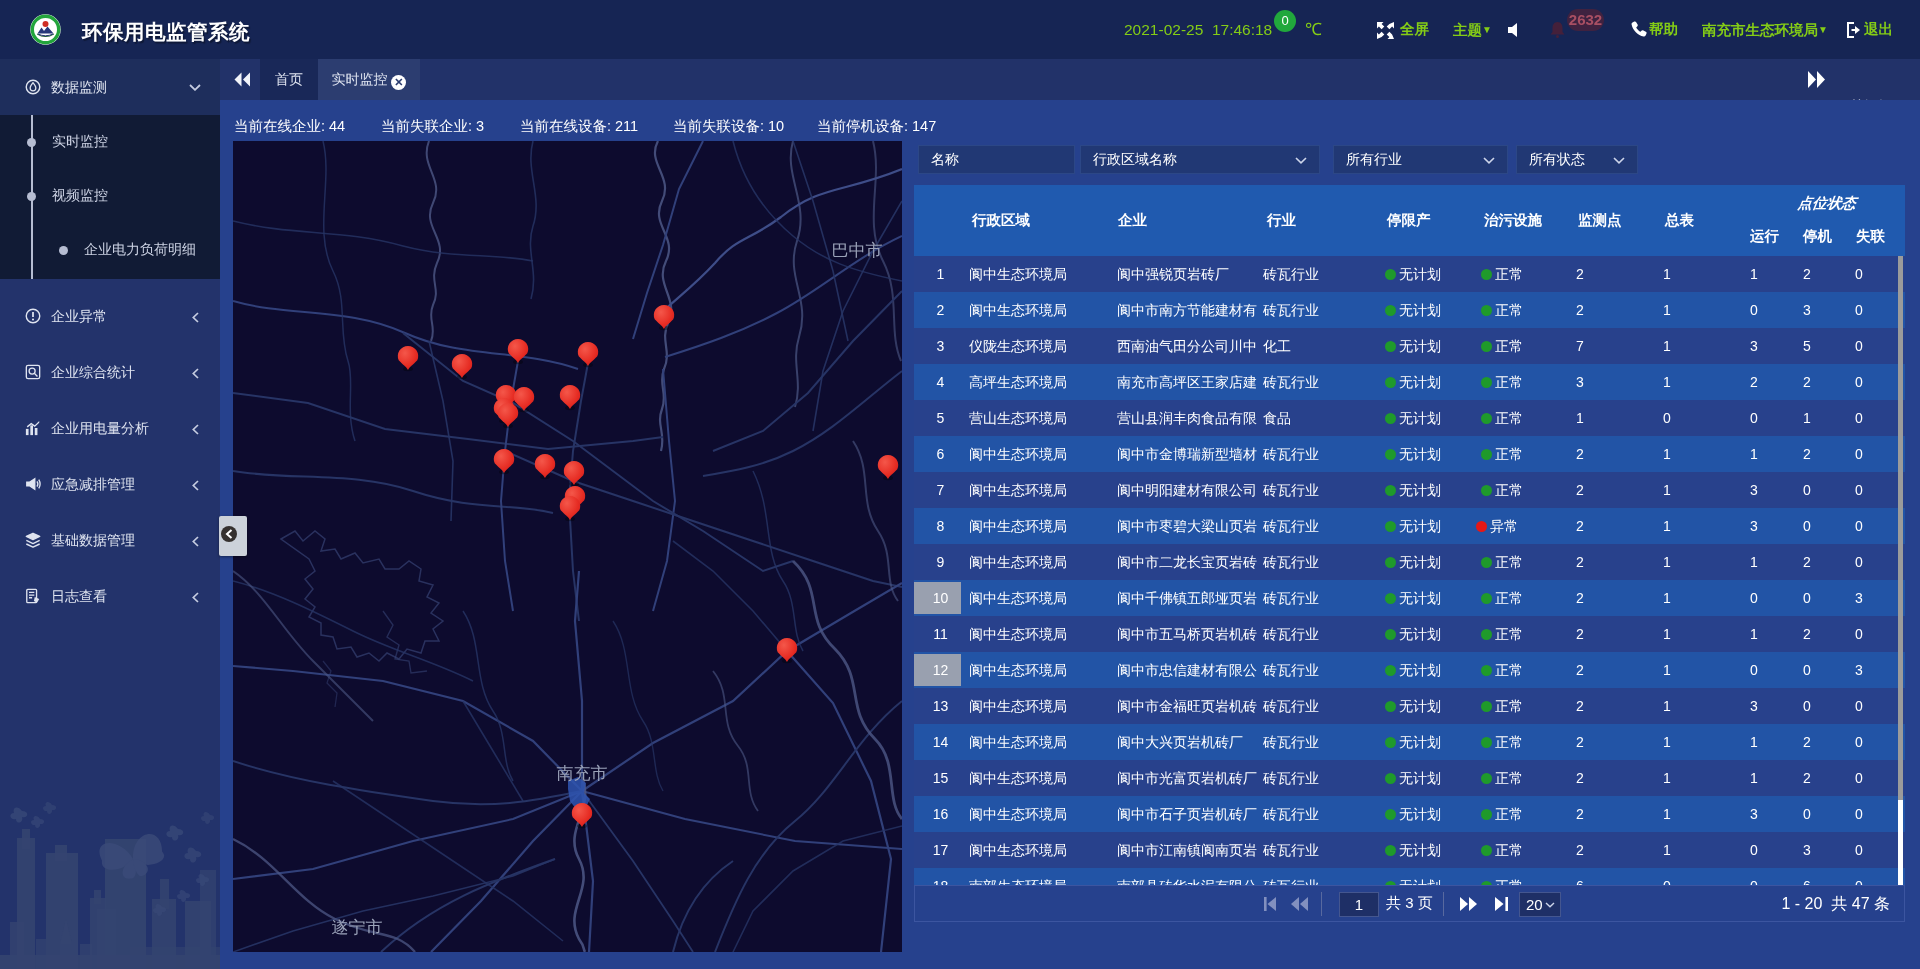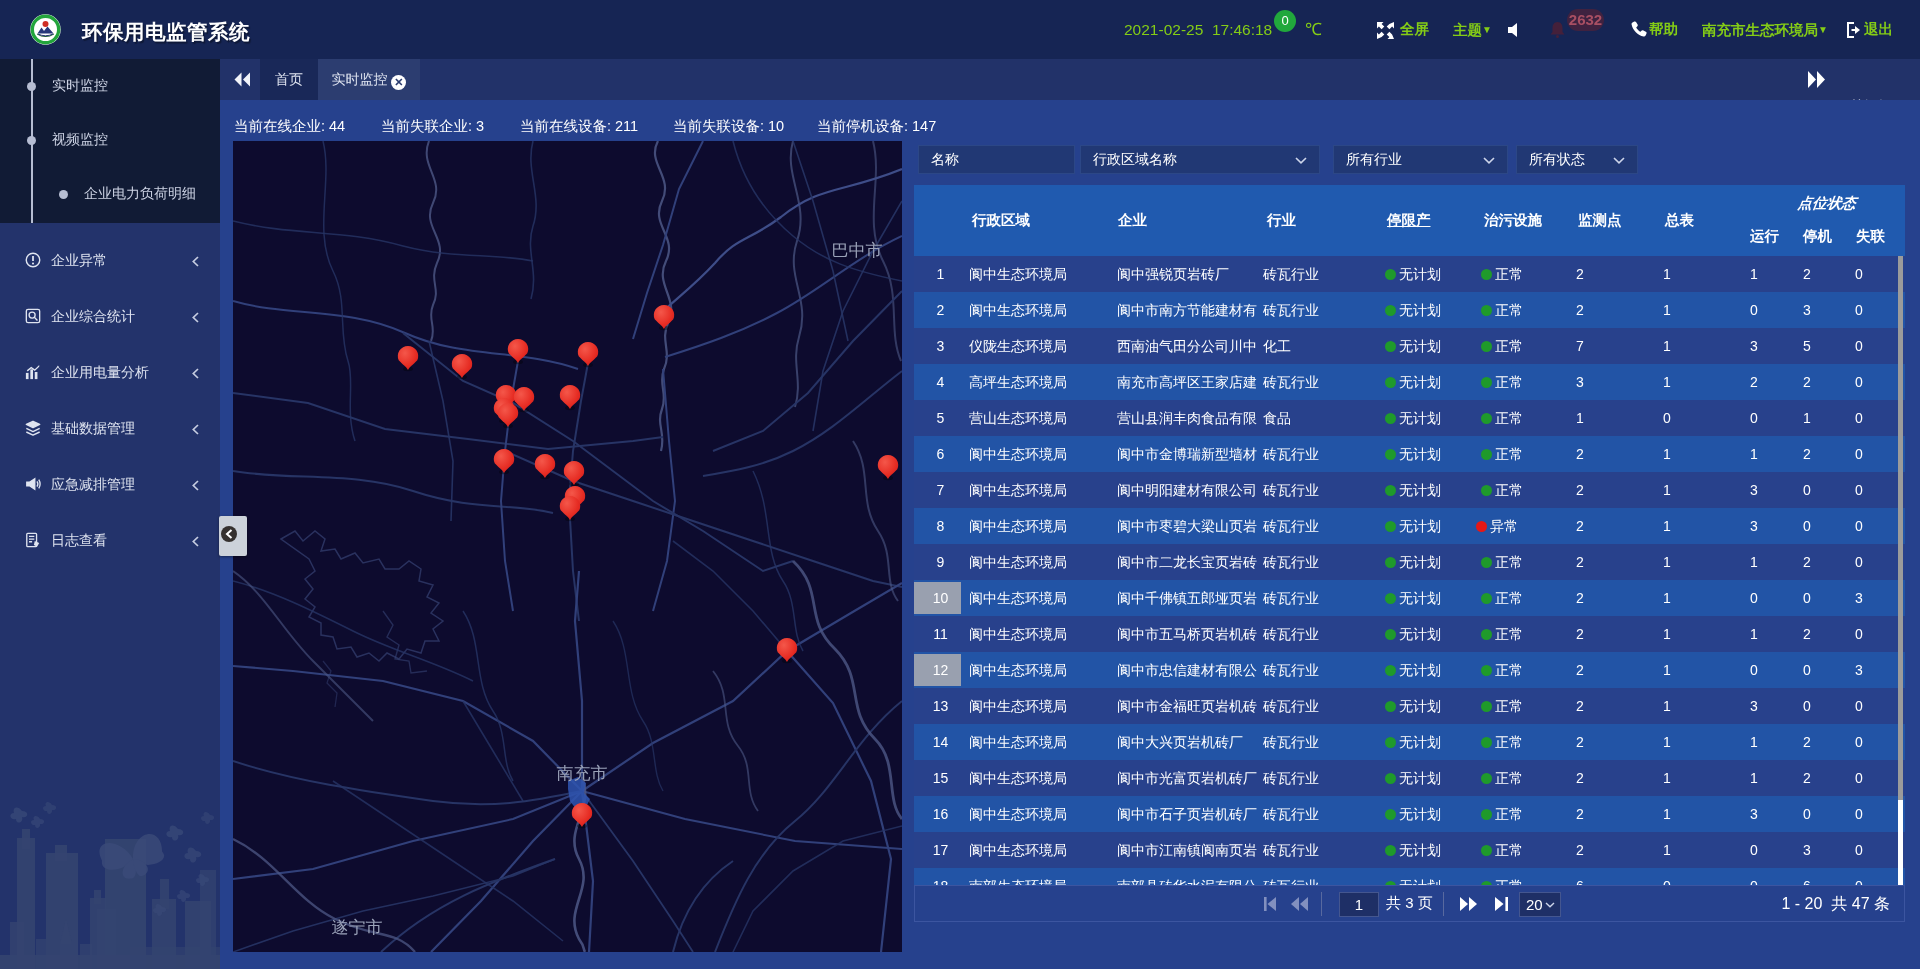--- a/index.html
+++ b/index.html
@@ -95,20 +95,30 @@
   <div class="hright" style="left:1649px;font-weight:bold;font-size:14.5px;">帮助</div>
   <div class="hright" style="left:1702px;font-weight:bold;font-size:14.5px;">南充市生态环境局<span style="font-size:10px;vertical-align:2px;">▼</span></div>
   <svg class="abs" style="left:1845px;top:22px;" width="16" height="16" viewBox="0 0 16 16" fill="#fff">
     <path d="M2 0 L9 0 L9 2 L4 2 L4 14 L9 14 L9 16 L2 16 Z"></path>
     <path d="M10 4 L10 7 L6.5 7 L6.5 9 L10 9 L10 12 L15 8 Z"></path>
   </svg>
   <div class="hright" style="left:1864px;font-weight:bold;font-size:14.5px;">退出</div>
 </div>
 
 <div id="sidebar">
+  <div class="mitem" id="m0">
+    <svg class="mic" viewBox="0 0 18 18" fill="none" stroke="#dfe4f0" stroke-width="1.6">
+      <circle cx="9" cy="9" r="7.6"></circle>
+      <path d="M9 4.2 C9 4.2 5.8 8.2 5.8 10.2 A3.2 3.2 0 0 0 12.2 10.2 C12.2 8.2 9 4.2 9 4.2 Z" fill="none" stroke-width="1.4"></path>
+    </svg>
+    <span class="mtx">数据监测</span>
+      <svg class="abs" style="left:189px;top:25px;" width="12" height="7" viewBox="0 0 12 7" fill="none" stroke="#c5cce0" stroke-width="1.8">
+        <path d="M1 1 L6 5.8 L11 1"></path>
+      </svg>
+  </div>
   <div id="submenu">
     <div class="tl"></div>
     <div class="smitem" style="top:18px;">
         <span class="dot"></span>
         <span class="stx">实时监控</span>
       </div>
     <div class="smitem" style="top:72px;">
         <span class="dot"></span>
         <span class="stx">视频监控</span>
       </div>
@@ -146,37 +156,37 @@
         <rect x="6" y="6" width="3" height="11"></rect>
         <rect x="11" y="9" width="3" height="8"></rect>
       <path d="M2 7 L7 3 L11 6 L16 1 L16 3 L11 8 L7 5 L3 8.5 Z"></path>
     </svg>
     <span class="mtx">企业用电量分析</span>
       <svg class="abs" style="left:192px;top:24px;" width="7" height="11" viewBox="0 0 7 11" fill="none" stroke="#c5cce0" stroke-width="1.7">
         <path d="M6 1 L1.3 5.5 L6 10"></path>
       </svg>
   </div>
   <div class="mitem">
+    <svg class="mic" viewBox="0 0 18 18" fill="none" stroke="#dfe4f0" stroke-width="1.5">
+      <path d="M2 7 L2 11 L5 11 L11 15 L11 3 L5 7 Z" fill="#dfe4f0"></path>
+      <path d="M13.5 6 Q15.5 9 13.5 12"></path>
+        <path d="M15.5 4 Q18.5 9 15.5 14"></path>
+    </svg>
+    <span class="mtx">应急减排管理</span>
+      <svg class="abs" style="left:192px;top:24px;" width="7" height="11" viewBox="0 0 7 11" fill="none" stroke="#c5cce0" stroke-width="1.7">
+        <path d="M6 1 L1.3 5.5 L6 10"></path>
+      </svg>
+  </div>
+  <div class="mitem">
     <svg class="mic" viewBox="0 0 18 18" fill="none" stroke="#dfe4f0" stroke-width="1.6" stroke-linejoin="round">
       <path d="M9 1.5 L16.5 5 L9 8.5 L1.5 5 Z" fill="#dfe4f0"></path>
       <path d="M1.5 9.5 L9 13 L16.5 9.5"></path>
       <path d="M1.5 13.5 L9 17 L16.5 13.5"></path>
     </svg>
     <span class="mtx">基础数据管理</span>
-      <svg class="abs" style="left:192px;top:24px;" width="7" height="11" viewBox="0 0 7 11" fill="none" stroke="#c5cce0" stroke-width="1.7">
-        <path d="M6 1 L1.3 5.5 L6 10"></path>
-      </svg>
-  </div>
-  <div class="mitem">
-    <svg class="mic" viewBox="0 0 18 18" fill="none" stroke="#dfe4f0" stroke-width="1.5">
-      <path d="M2 7 L2 11 L5 11 L11 15 L11 3 L5 7 Z" fill="#dfe4f0"></path>
-      <path d="M13.5 6 Q15.5 9 13.5 12"></path>
-        <path d="M15.5 4 Q18.5 9 15.5 14"></path>
-    </svg>
-    <span class="mtx">应急减排管理</span>
       <svg class="abs" style="left:192px;top:24px;" width="7" height="11" viewBox="0 0 7 11" fill="none" stroke="#c5cce0" stroke-width="1.7">
         <path d="M6 1 L1.3 5.5 L6 10"></path>
       </svg>
   </div>
   <div class="mitem">
     <svg class="mic" viewBox="0 0 18 18" fill="none" stroke="#dfe4f0" stroke-width="1.5">
       <rect x="2" y="1.5" width="11" height="15" rx="1"></rect>
       <path d="M4.5 5 L10.5 5 M4.5 8 L10.5 8 M4.5 11 L8 11"></path>
       <path d="M11 10 L16 12.5 L13.5 16.5 L10 14.5 Z" fill="#dfe4f0" stroke="none"></path>
     </svg>
@@ -355,21 +365,21 @@
           <path d="M1 1 L6 5.8 L11 1"></path>
         </svg></div>
     <div class="fitem" style="left:602px;width:122px;">所有状态<svg class="car2" width="12" height="7" viewBox="0 0 12 7" fill="none" stroke="#cdd5ea" stroke-width="1.6">
           <path d="M1 1 L6 5.8 L11 1"></path>
         </svg></div>
 
     <div id="thead">
         <span class="h1" style="left:58px;">行政区域</span>
         <span class="h1" style="left:204px;">企业</span>
         <span class="h1" style="left:353px;">行业</span>
-        <span class="h1" style="left:473px;text-decoration:underline;">停限产</span>
+        <span class="h1" style="left:473px;">停限产</span>
         <span class="h1" style="left:570px;">治污设施</span>
         <span class="h1" style="left:664px;">监测点</span>
         <span class="h1" style="left:751px;">总表</span>
         <span class="h1" style="left:884px;top:9px;font-style:italic;transform:skewX(-8deg);">点位状态</span>
         <span class="h2" style="left:836px;">运行</span>
         <span class="h2" style="left:889px;">停机</span>
         <span class="h2" style="left:942px;">失联</span>
       </div>
     <div id="rows">
         <div class="row odd">

